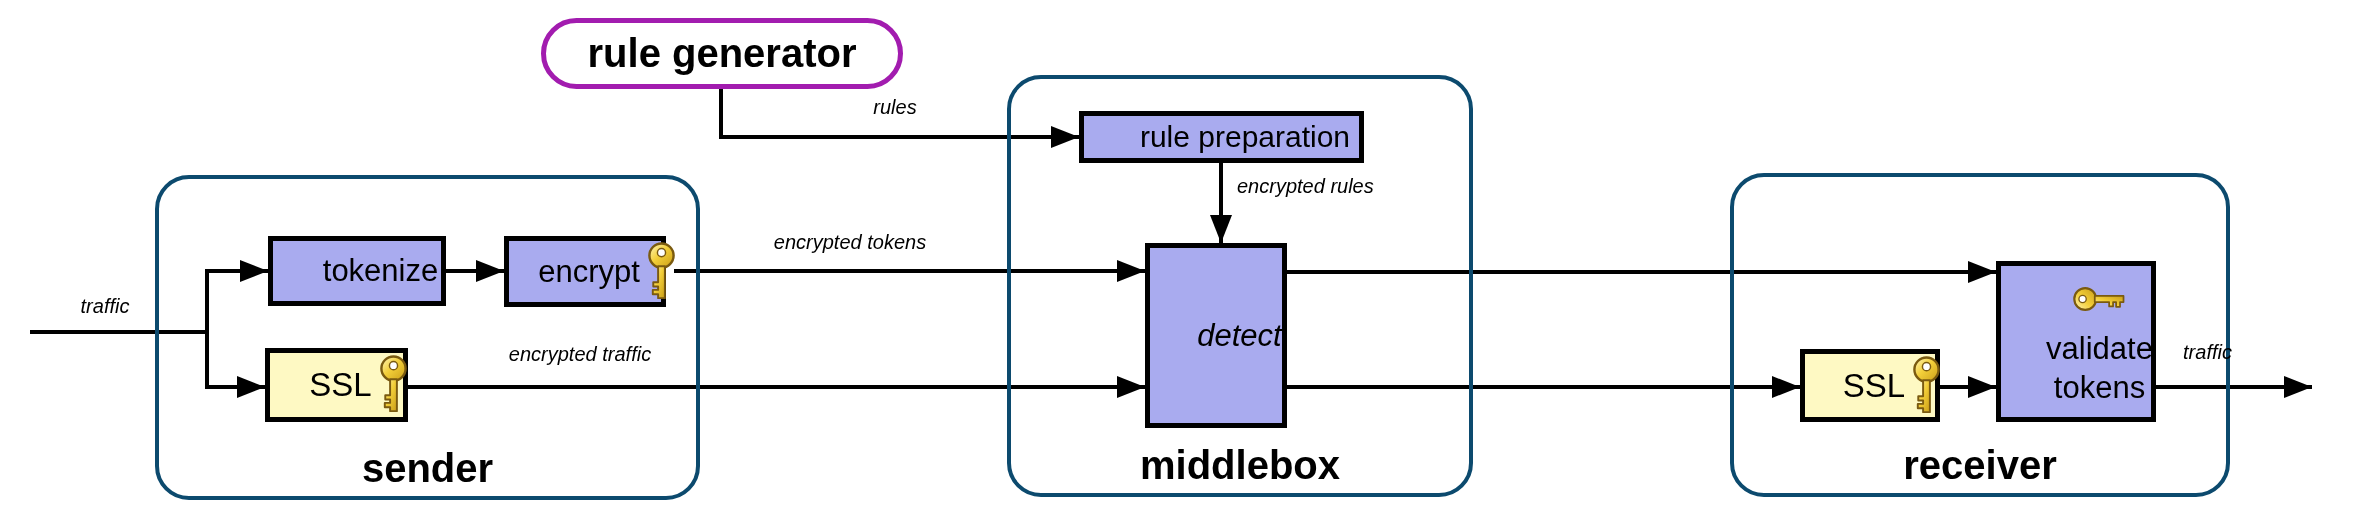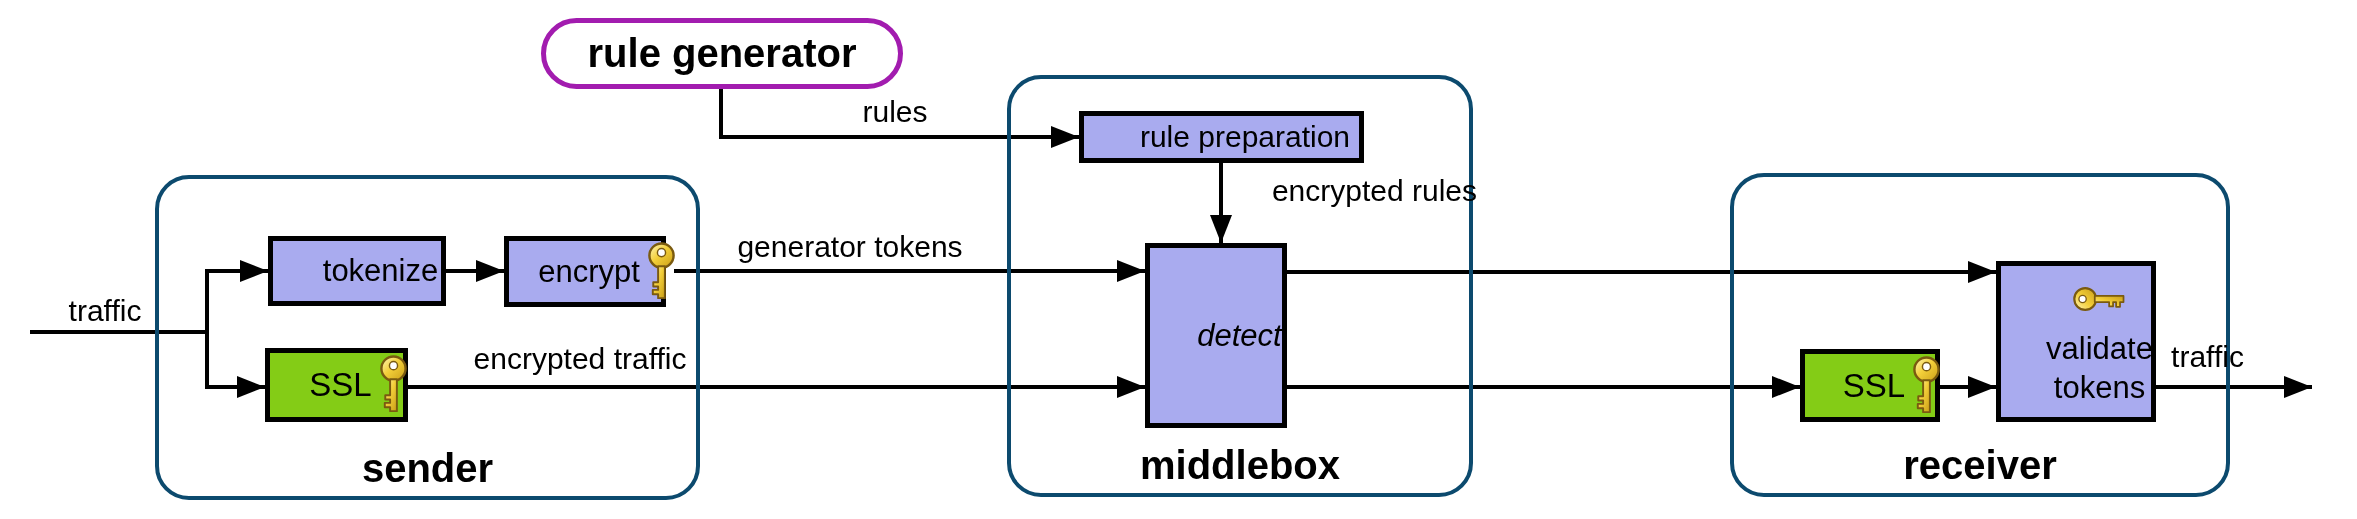--- a/index.html
+++ b/index.html
@@ -57,40 +57,41 @@
     box-sizing: border-box;
     display: flex;
     align-items: center;
     justify-content: center;
     font-size: 31px;
     color: #000000;
     background: #a9abef;
     gap: 4px;
     padding-left: 47px;
   }
-  .node.white { background: #84cc16; }
+  .node.white { background: #fef9c3; }
   .node.ssl { font-size: 33px; }
   .node.column {
     flex-direction: column;
     gap: 11px;
   }
   .validate-text {
     text-align: center;
     line-height: 1.25;
     width: 120px;
   }
   .edge-label {
     position: absolute;
-    font-size: 30px;
+    font-style: italic;
+    font-size: 20px;
     color: #000000;
     text-align: center;
     line-height: 1;
     white-space: nowrap;
   }
-  .edge-label.left-align { text-align: right; }
+  .edge-label.left-align { text-align: left; }
   .key-v { width: 35px; height: 60px; flex: 0 0 auto; }
   .key-h-wrap {
     height: 40px;
     display: flex;
     align-items: center;
     justify-content: center;
     margin-top: 4px;
   }
   .key-h-wrap svg {
     width: 32px; height: 54px;
@@ -204,21 +205,21 @@
         <circle cx="18" cy="11" r="4.2" fill="#ffffff" stroke="#7a5a10" stroke-width="1.5"></circle>
       </svg>
     </div>
     <div class="validate-text">validate tokens</div>
   </div>
 
   <div class="edge-label" style="left:30px; top:296px; width:150px;">traffic</div>
 
   <div class="edge-label" style="left:820px; top:97px; width:150px;">rules</div>
 
-  <div class="edge-label" style="left:720px; top:232px; width:260px;">generator tokens</div>
+  <div class="edge-label" style="left:720px; top:232px; width:260px;">encrypted tokens</div>
 
   <div class="edge-label" style="left:440px; top:344px; width:280px;">encrypted traffic</div>
 
   <div class="edge-label left-align" style="left:1237px; top:176px; width:240px;">encrypted rules</div>
 
   <div class="edge-label" style="left:2135px; top:342px; width:145px;">traffic</div>
 
 </div>
 
 </body></html>

